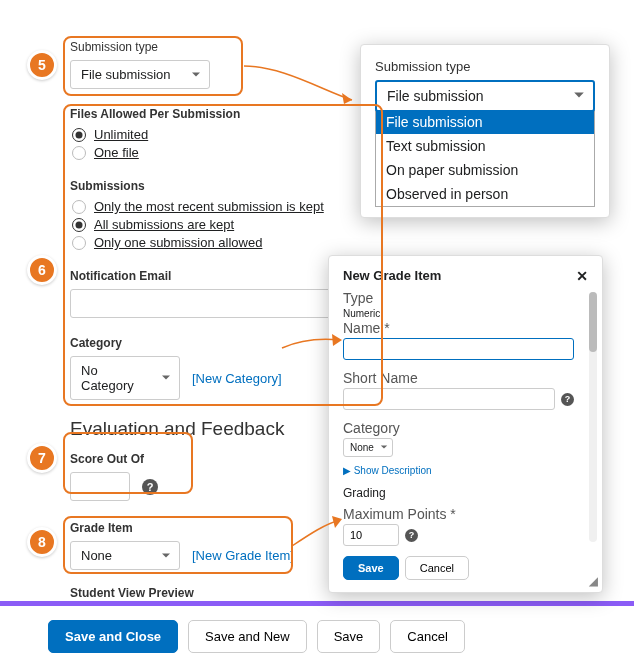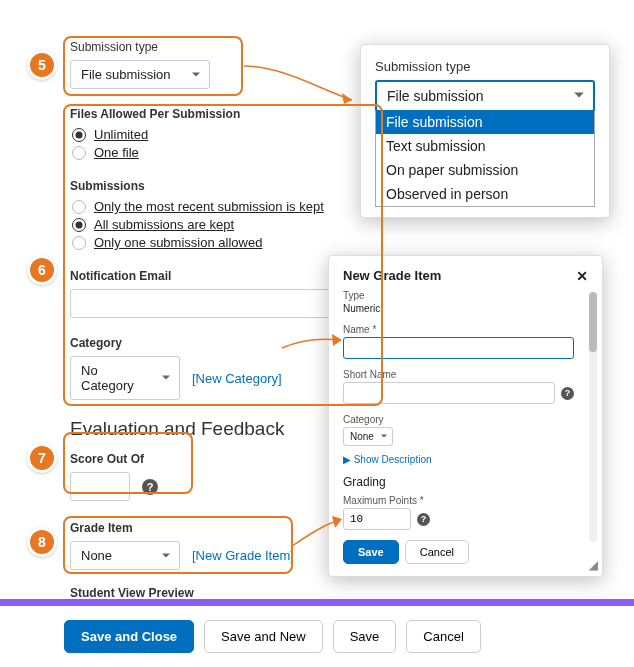--- a/index.html
+++ b/index.html
@@ -38,40 +38,40 @@
 .popout { position: absolute; background: #fff; border: 1px solid #ddd; border-radius: 4px; box-shadow: 0 4px 20px rgba(0,0,0,0.25); z-index: 15; }
 .popout.dropdown { top: 44px; left: 360px; width: 250px; padding: 14px 14px 10px; }
 .popout.dropdown .pop-label { font-size: 13px; color: #333; margin-bottom: 6px; }
 .popout.dropdown .dd-select { border: 2px solid #006FBF; border-radius: 3px; padding: 6px 26px 6px 10px; font-size: 14px; position: relative; background: #fff; }
 .dd-options { border: 1px solid #aaa; border-top: none; margin-top: -2px; }
 .dd-opt { padding: 4px 10px; font-size: 14px; }
 .dd-opt.sel { background: #006FBF; color: #fff; }
 
 .popout.modal { top: 255px; left: 328px; width: 275px; padding: 12px 14px; font-size: 11px; }
 .modal .m-title { font-size: 13px; font-weight: 600; margin-bottom: 6px; display: flex; justify-content: space-between; }
-.modal .m-lbl { font-size: 10px; color: #555; margin-top: 6px; margin-bottom: 2px; }
+.modal .m-lbl { font-size: 14px; color: #555; margin-top: 6px; margin-bottom: 2px; }
 .modal .m-input { border: 1px solid #ccc; border-radius: 3px; padding: 4px 6px; width: 100%; font-size: 11px; }
 .modal .m-input.name { border: 1.5px solid #006FBF; }
 .modal .m-row { display: flex; align-items: center; gap: 6px; }
 .modal .m-sel { border: 1px solid #ccc; border-radius: 3px; padding: 3px 18px 3px 6px; font-size: 10px; position: relative; display: inline-block; }
 .modal .m-heading { font-size: 12px; font-weight: 400; margin-top: 10px; }
 .modal .m-btnrow { display: flex; gap: 6px; margin-top: 10px; }
 .modal .m-scroll { position: absolute; right: 5px; top: 36px; width: 8px; height: 250px; background: #f0f0f0; border-radius: 4px; }
 .modal .m-thumb { width: 8px; height: 60px; background: #bbb; border-radius: 4px; }
 .modal .m-resize { position: absolute; right: 4px; bottom: 4px; font-size: 12px; color: #888; }
 
-.footer-bar { position: absolute; bottom: 0; left: 0; right: 0; border-top: 7px solid #8b5cf6; padding: 14px 0 14px 64px; display: flex; gap: 10px; background: #fff; z-index: 5; }
+.footer-bar { position: absolute; bottom: 0; left: 0; right: 0; border-top: 5px solid #8b5cf6; padding: 14px 0 14px 48px; display: flex; gap: 10px; background: #fff; z-index: 5; }
 .btn { border: 1px solid #ccc; border-radius: 5px; padding: 8px 16px; font-size: 13px; background: #fff; cursor: pointer; }
 .btn.primary { background: #006FBF; color: #fff; border-color: #006FBF; font-weight: 600; }
 
 .arrow { position: absolute; z-index: 22; pointer-events: none; }
 .arrowhead { fill: #E87722; }
 .arrowline { stroke: #E87722; stroke-width: 1.5; fill: none; }
 .m-close { cursor: pointer; font-size: 14px; }
-.m-input.max { width: 68px; font-family: Liberation Mono, monospace; }
+.m-input.max { width: 56px; }
 .show-desc { color: #006FBF; font-size: 10px; margin-top: 8px; display: flex; align-items: center; gap: 3px; cursor: pointer; }
 </style>
 </head>
 <body>
 
 <div class="badge" style="top:50px;left:27px">5</div>
 <div class="badge" style="top:255px;left:27px">6</div>
 <div class="badge" style="top:443px;left:27px">7</div>
 <div class="badge" style="top:527px;left:27px">8</div>
 
@@ -208,21 +208,21 @@
       <div class="m-thumb"></div>
     </div>
   <div class="m-title">
     <span>New Grade Item</span>
     <span class="m-close">✕</span>
   </div>
   <div style="padding-right:14px">
     <div class="m-lbl">Type</div>
     <div style="font-size:10px">Numeric</div>
 
-    <div class="m-lbl" style="margin-top:10px">Name *</div>
+    <div class="m-lbl" style="margin-top:1px">Name *</div>
     <input class="m-input name" value="" style="">
 
     <div class="m-lbl" style="margin-top:10px">Short Name</div>
     <div class="m-row">
       <input class="m-input" style="flex: 1 1 0%;" value="">
       <span class="help-icon" style="width:13px;height:13px;font-size:9px">?</span>
     </div>
 
     <div class="m-lbl" style="margin-top:10px">Category</div>
     <div class="m-sel">

